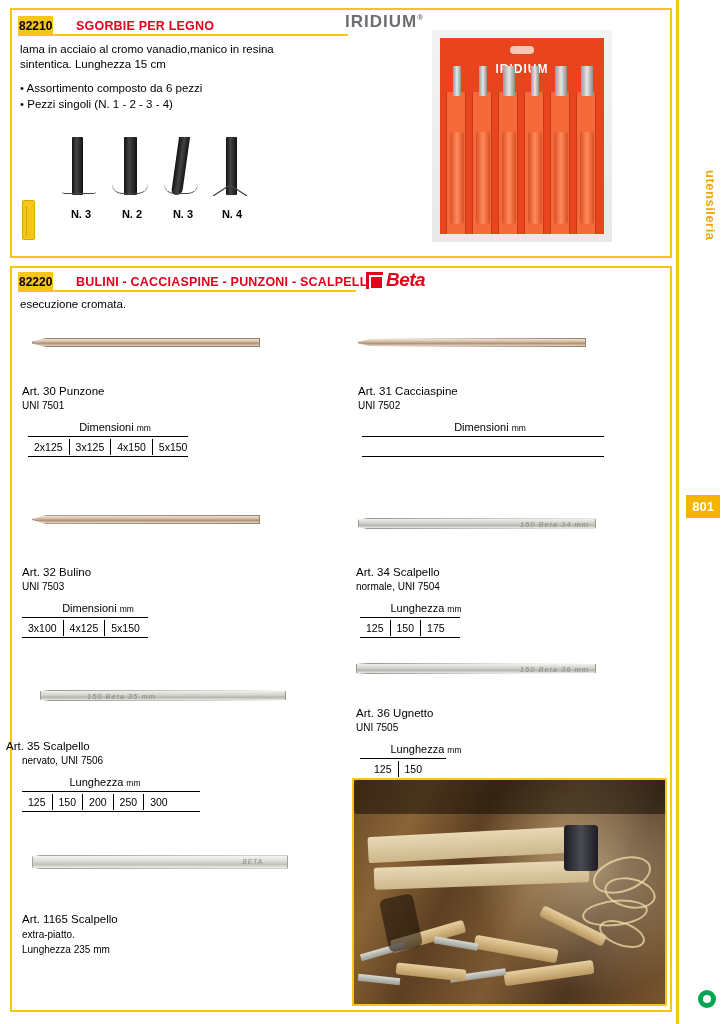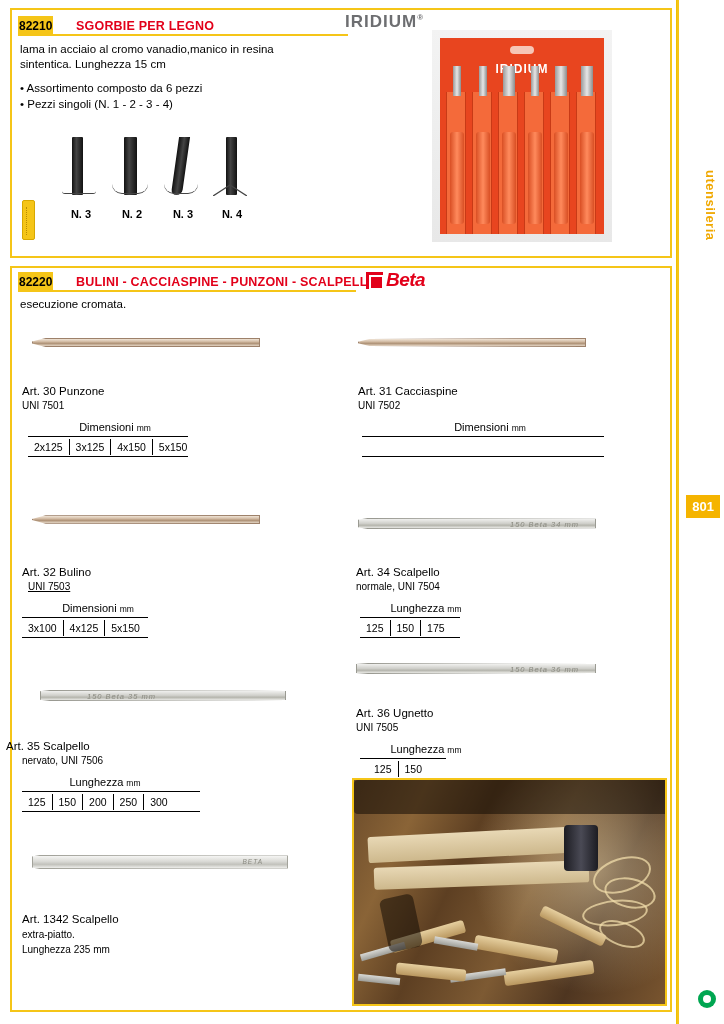--- a/index.html
+++ b/index.html
@@ -159,21 +159,21 @@
     position:absolute; height:9px;
     background:linear-gradient(180deg,#efe3d5,#cdb49b 45%,#ab8e72 60%,#e4d5c4);
     border:1px solid #9d816a;
   }
   .chisel {
     position:absolute; height:11px;
     background:linear-gradient(180deg,#f0f0ee,#cfcfca 50%,#b5b5ad 70%,#e8e8e4);
     border:1px solid #9a9a92;
   }
   .chisel-txt{
-    position:absolute; right:16px; top:1px; font-size:7.5px; color:#8a8a80;
+    position:absolute; right:6px; top:1px; font-size:7.5px; color:#8a8a80;
     letter-spacing:1px; font-style:italic;
   }
   .flat-chisel{
     position:absolute; height:14px;
     background:linear-gradient(180deg,#f5f5f3,#dadad6 45%,#c2c2bc 70%,#ededea);
     border:1px solid #a3a39b;
   }
 
   
   .art-name { position:absolute; font-size:11.5px; font-weight:normal; }
@@ -349,21 +349,21 @@
   <div class="art-sub" style="left:358px; top:400px;">UNI 7502</div>
   <div class="dim-head" style="left:400px; top:421px; width:180px;">
     <span>Dimensioni</span>
     <span class="mm">mm</span>
   </div>
   <div class="dim-rule" style="left:362px; top:436px; width:242px;"></div>
   <div class="dim-bottom" style="left:362px; top:456px; width:242px;"></div>
 
   <div class="punch" style="left:32px; top:515px; width:228px; clip-path: polygon(0 45%, 6% 4%, 100% 0, 100% 100%, 6% 96%, 0 55%);"></div>
   <div class="art-name" style="left:22px; top:566px;">Art. 32 Bulino</div>
-  <div class="art-sub" style="left:28px; top:581px;text-decoration:underline;">UNI 7503</div>
+  <div class="art-sub" style="left:22px; top:581px;">UNI 7503</div>
   <div class="dim-head" style="left:38px; top:602px; width:120px;">
     <span>Dimensioni</span>
     <span class="mm">mm</span>
   </div>
   <div class="dim-rule" style="left:22px; top:617px; width:126px;"></div>
   <div class="dim-row" style="left:22px; top:620px;">
     <div class="cell">3x100</div>
     <div class="cell">4x125</div>
     <div class="cell">5x150</div>
   </div>
@@ -417,21 +417,21 @@
     <div class="cell">150</div>
     <div class="cell">200</div>
     <div class="cell">250</div>
     <div class="cell">300</div>
   </div>
   <div class="dim-bottom" style="left:22px; top:811px; width:178px;"></div>
 
   <div class="flat-chisel" style="left:32px; top:855px; width:256px; clip-path: polygon(0 10%, 3% 0, 100% 4%, 100% 96%, 3% 100%, 0 90%);">
     <div class="chisel-txt" style="right:24px; top:2px; font-size:6.5px;">BETA</div>
   </div>
-  <div class="art-name" style="left:22px; top:913px;">Art. 1342 Scalpello</div>
+  <div class="art-name" style="left:22px; top:913px;">Art. 1165 Scalpello</div>
   <div class="art-sub" style="left:22px; top:929px;">extra-piatto.</div>
   <div class="art-sub" style="left:22px; top:944px;">Lunghezza 235 mm</div>
 
   <div class="wood-photo">
     <div class="wp-plank" style="left:14px; top:52px; width:200px; height:26px; transform:rotate(-3deg);"></div>
     <div class="wp-plank" style="left:20px; top:84px; width:215px; height:22px; transform:rotate(-2deg);"></div>
     <div class="wp-tube"></div>
     <div class="wp-shav" style="left:238px; top:78px; width:60px; height:34px; transform:rotate(-18deg);"></div>
     <div class="wp-shav" style="left:250px; top:98px; width:52px; height:30px; transform:rotate(12deg);"></div>
     <div class="wp-shav" style="left:228px; top:120px; width:66px; height:26px; transform:rotate(-6deg);"></div>

